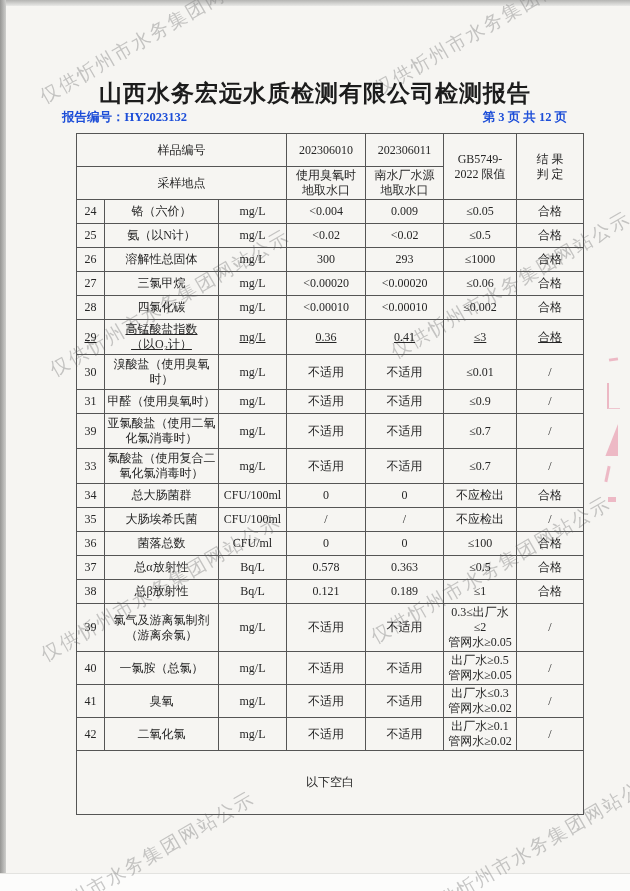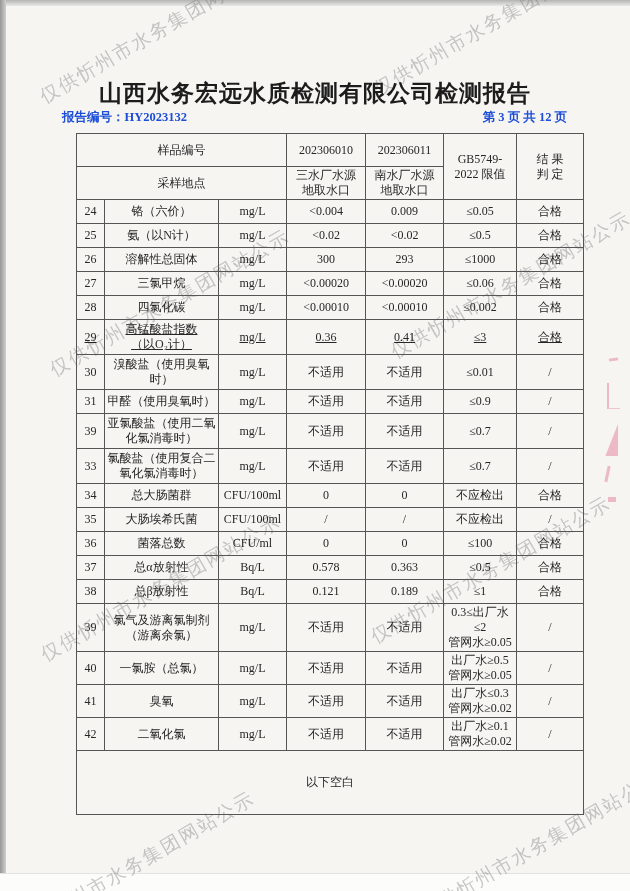--- a/index.html
+++ b/index.html
@@ -92,21 +92,21 @@
       <td colspan="3">样品编号</td>
       <td>202306010</td>
       <td>202306011</td>
       <td rowspan="2" class="mergehead">GB5749-
 2022 限值</td>
       <td rowspan="2" class="mergehead">结 果
 判 定</td>
     </tr>
     <tr>
       <td colspan="3">采样地点</td>
-      <td class="site">三水厂水源
+      <td class="site">使用臭氧时
 地取水口</td>
       <td class="site">南水厂水源
 地取水口</td>
     </tr>
   </thead>
   <tbody>
       <tr style="height: 24px;">
         <td>24</td>
         <td class="param">铬（六价）</td>
         <td>mg/L</td>

